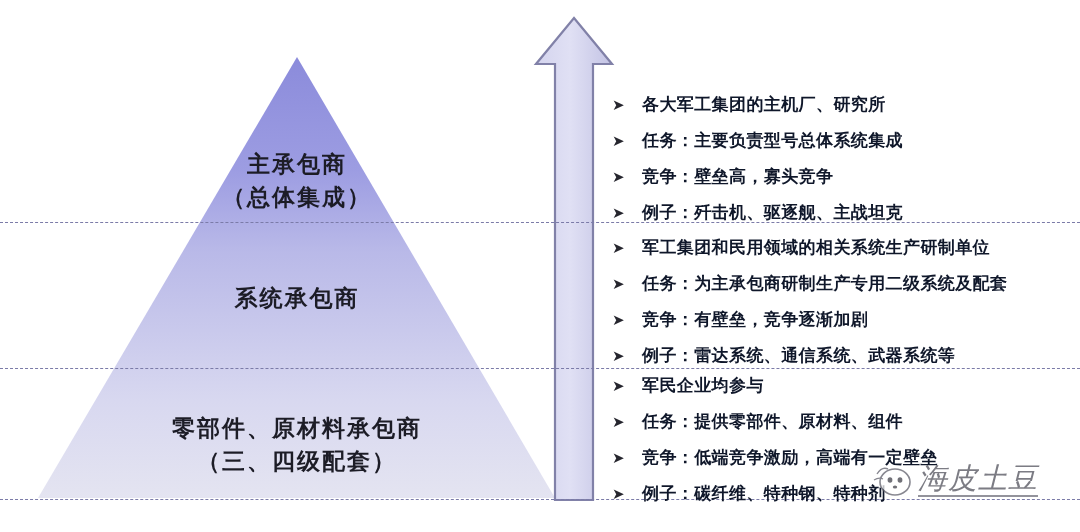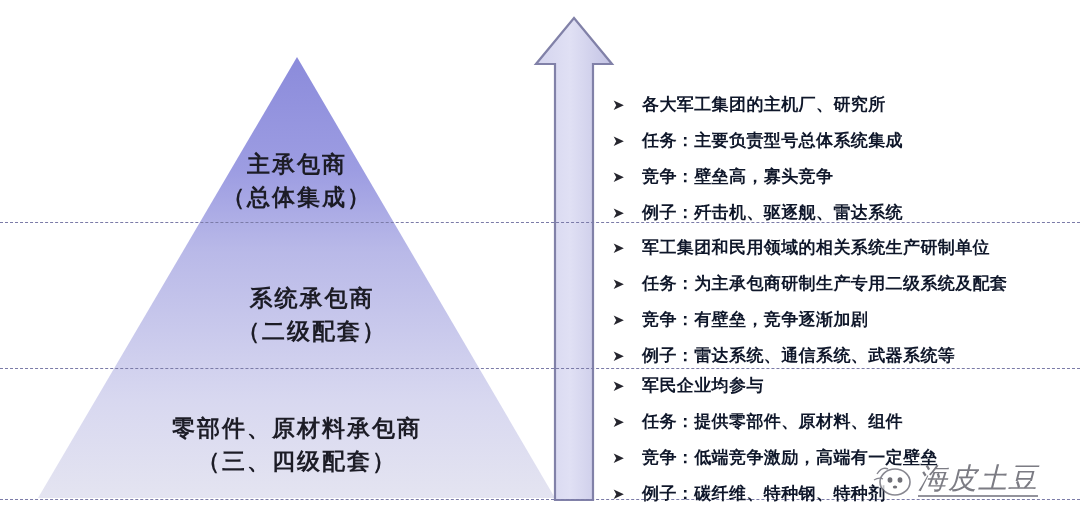--- a/index.html
+++ b/index.html
@@ -66,21 +66,21 @@
   }
   .tier-label .tl-line { display: block; }
 
   #tier-label-1 {
     left: 0px;
     top: 148px;
     width: 594px;
     font-size: 23px;
   }
   #tier-label-2 {
-    left: 15px;
+    left: 0px;
     top: 282px;
     width: 594px;
     font-size: 23px;
   }
   #tier-label-3 {
     left: 0px;
     top: 412px;
     width: 594px;
     font-size: 23px;
   }
@@ -172,21 +172,20 @@
     <polygon points="46,10 84,56 65,56 65,492 27,492 27,56 8,56" fill="url(#arrow-grad)" stroke="#8181a8" stroke-width="2.2" stroke-linejoin="miter"></polygon>
   </svg>
 
   <div class="tier-label" id="tier-label-1">
     <span class="tl-line">主承包商</span>
     <span class="tl-line">（总体集成）</span>
   </div>
 
   <div class="tier-label" id="tier-label-2">
     <span class="tl-line">系统承包商</span>
-    <span class="tl-line">（二级配套）</span>
   </div>
 
   <div class="tier-label" id="tier-label-3">
     <span class="tl-line">零部件、原材料承包商</span>
     <span class="tl-line">（三、四级配套）</span>
   </div>
 
   <div class="bullet-group" id="bullet-group-1">
     <div class="bullet-row">
       <span class="bullet-marker">➤</span>
@@ -195,21 +194,21 @@
     <div class="bullet-row">
       <span class="bullet-marker">➤</span>
       <span class="bullet-text">任务：主要负责型号总体系统集成</span>
     </div>
     <div class="bullet-row">
       <span class="bullet-marker">➤</span>
       <span class="bullet-text">竞争：壁垒高，寡头竞争</span>
     </div>
     <div class="bullet-row">
       <span class="bullet-marker">➤</span>
-      <span class="bullet-text">例子：歼击机、驱逐舰、雷达系统</span>
+      <span class="bullet-text">例子：歼击机、驱逐舰、主战坦克</span>
     </div>
   </div>
 
   <div class="bullet-group" id="bullet-group-2">
     <div class="bullet-row">
       <span class="bullet-marker">➤</span>
       <span class="bullet-text">军工集团和民用领域的相关系统生产研制单位</span>
     </div>
     <div class="bullet-row">
       <span class="bullet-marker">➤</span>

